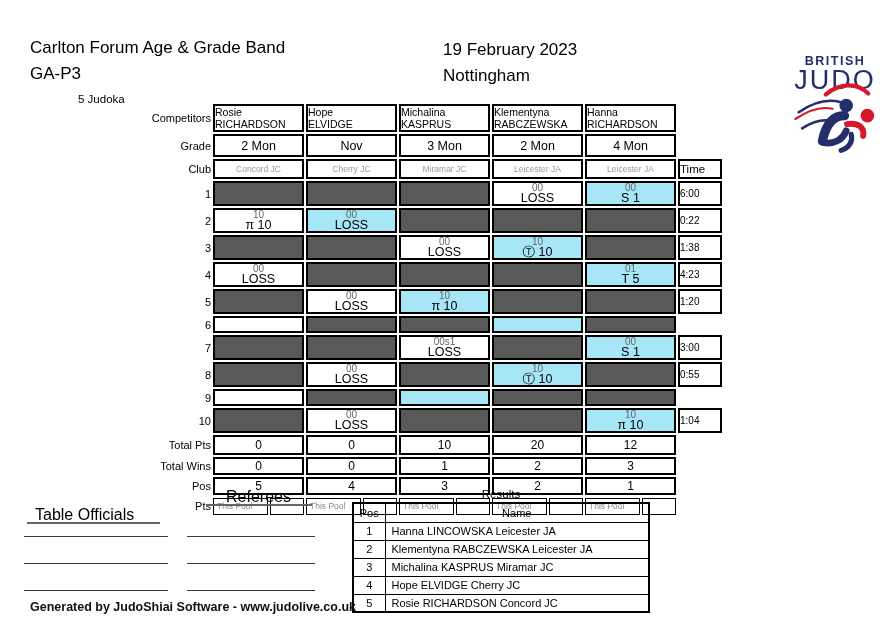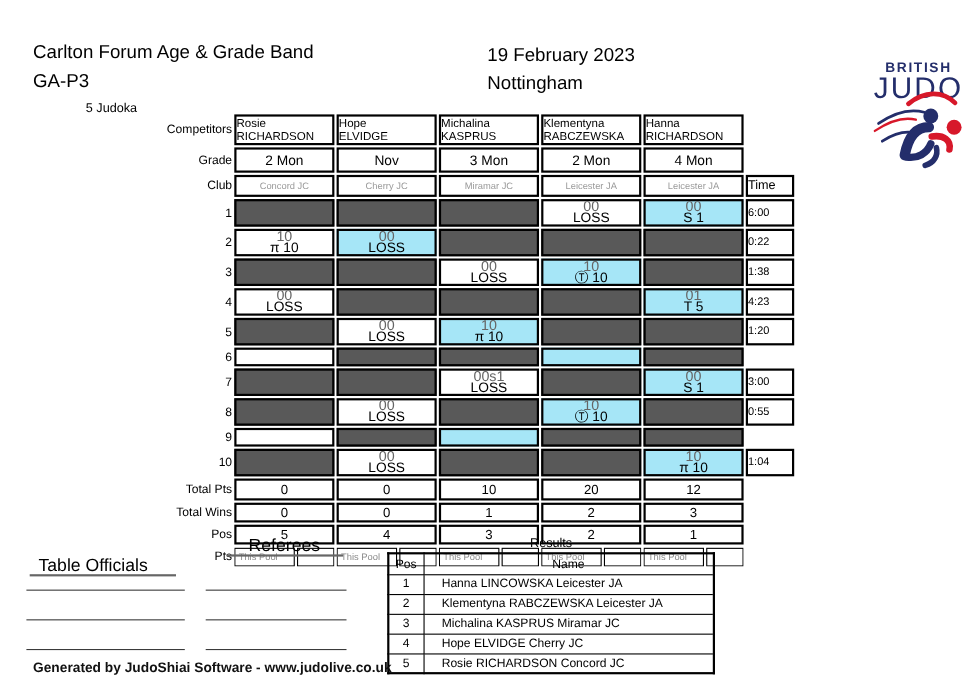--- a/index.html
+++ b/index.html
@@ -42,39 +42,39 @@
   .r-pos td{height:16px;}
   .r-pts td{height:18px;}
   .namecell{font-size:10.5px;line-height:12px;text-align:left;vertical-align:top;padding:1px 3px;}
   .gradecell{font-size:12.5px;text-align:center;vertical-align:middle;}
   .clubcell{font-size:8.5px;color:#9a9a9a;text-align:center;vertical-align:middle;padding-left:3px;}
   .timehead{font-size:11.5px;text-align:left;vertical-align:middle;padding-left:2px;}
   .mcell{vertical-align:top;}
   .bg-gray{background:var(--gray_cell);}
   .bg-white{background:#fff;}
   .bg-cyan{background:var(--cyan_cell);}
-  .sup{font-size:13px;line-height:8px;color:#666;text-align:center;padding-top:1px;}
+  .sup{font-size:10px;line-height:8px;color:#666;text-align:center;padding-top:1px;}
   .sc{font-size:12.5px;line-height:12px;text-align:center;}
   .timecell{font-size:10px;text-align:left;vertical-align:middle;padding-left:2px;}
   .sumcell{font-size:12px;text-align:center;vertical-align:middle;}
   .ptswrap{display:flex;gap:2px;height:17px;align-items:stretch;}
   .pool-box{box-sizing:border-box;width:55px;border:1.5px solid #000;font-size:8.5px;color:#8a8a8a;
             display:flex;align-items:center;padding-left:3px;}
   .pts-box{box-sizing:border-box;width:34px;border:1.5px solid #000;}
 
   
   .results{position:absolute;left:352px;top:488px;width:298px;}
   .results-title{text-align:center;font-size:11.5px;margin-bottom:2px;}
   table.rtable{border-collapse:collapse;width:100%;border:2px solid #000;}
   .rtable th,.rtable td{border:1.5px solid #000;font-weight:normal;font-size:11px;box-sizing:border-box;}
   .rtable th{height:19px;}
   .rtable td{height:18px;}
   .rpos{width:32px;text-align:center;}
   td.pos{text-align:center;}
-  td.nm{text-align:left;padding-left:16px;}
+  td.nm{text-align:left;padding-left:6px;}
 
   
   .off-title{position:absolute;font-size:16px;border-bottom:2px solid #666;height:16px;box-sizing:content-box;}
   .off-left{left:27px;top:506px;width:125px;padding-left:8px;}
   .off-right{left:206px;top:488px;width:86px;padding-left:20px;}
   .sig{position:absolute;height:0;border-bottom:1.5px solid #3a3a3a;}
 
   .footer{position:absolute;left:30px;top:600px;font-size:12.5px;font-weight:bold;color:#111;}
 </style>
 </head>

